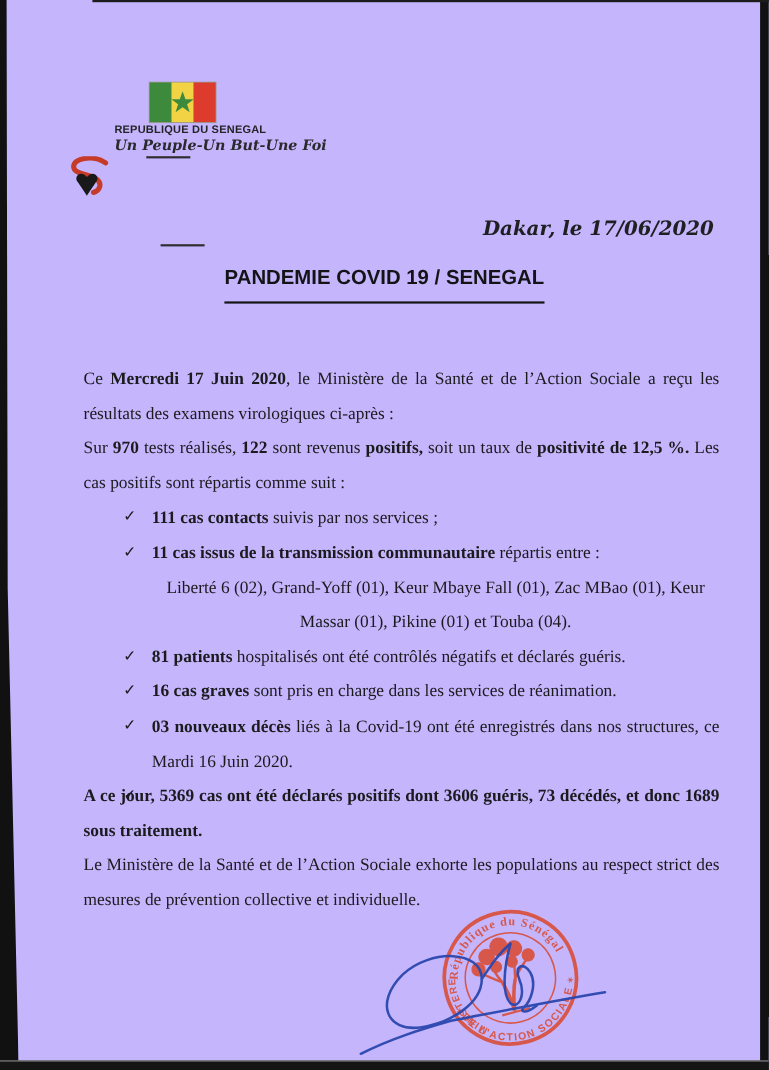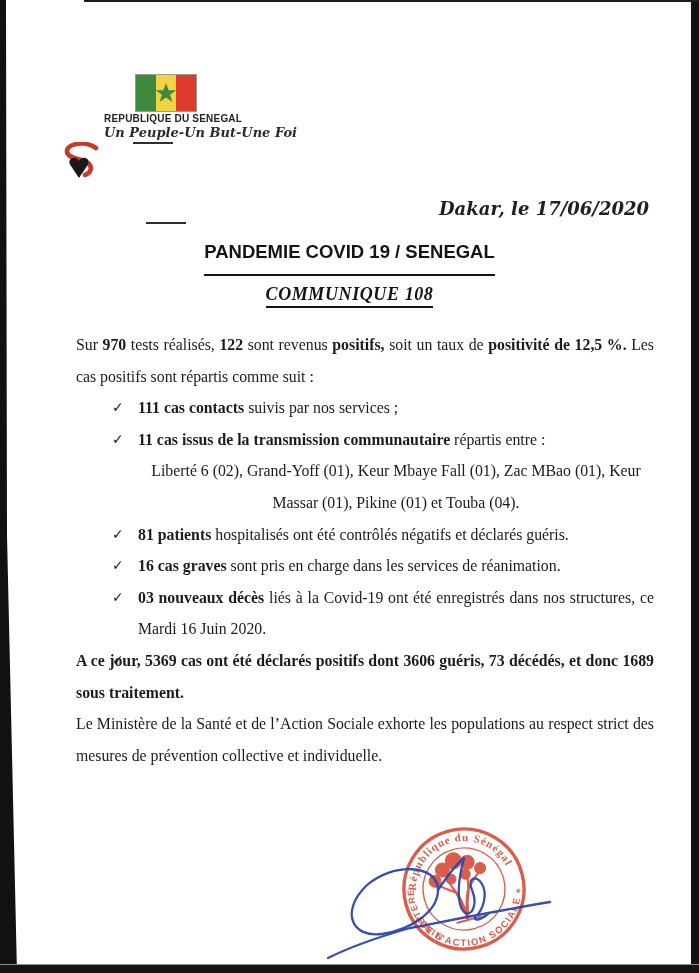--- a/index.html
+++ b/index.html
@@ -1,17 +1,17 @@
 <!DOCTYPE html>
 <html><head>
 <meta charset="utf-8">
 <style>
   html,body{margin:0;padding:0;background:#e8e8e8;}
   .page{
-    position:relative;width:699px;height:973px;background:#ffffff;
+    position:relative;width:699px;height:973px;background:#c4b5fd;
     overflow:hidden;font-family:"Liberation Serif",serif;color:#1b1b1d;
     margin:0 auto;
   }
   
   .edge-left{position:absolute;left:0;top:0;width:18px;height:100%;background:#111;
     clip-path:polygon(0 0,6px 0,7px 55%,17px 100%,0 100%);}
   .edge-right{position:absolute;right:0;top:0;width:8px;height:100%;background:#121212;}
   .edge-top{position:absolute;left:84px;right:0;top:0;height:2px;background:#1c1c1c;}
   .edge-bottom{position:absolute;left:0;right:0;bottom:0;height:8px;background:#151515;border-top:1px solid #8f8f8f;}
 
@@ -86,25 +86,23 @@
     <path d="M38 6 C 26 -2 8 2 9 10 C 10 17 24 16 30 21 C 35 25 33 31 27 33" fill="none" stroke="#c63a28" stroke-width="4.6" stroke-linecap="round"></path>
     <path d="M13 24 C 8 18 16 12 21 19 C 26 12 34 18 29 24 C 25 30 21 36 21 36 C 21 36 17 30 13 24 Z" fill="#191919"></path>
   </svg>
   <div class="dateline">Dakar, le 17/06/2020</div>
 
   <div class="rule rule-2"></div>
 
   <div class="title-wrap">
     <span class="doc-title">PANDEMIE COVID 19 / SENEGAL</span>
   </div>
-  <div class="subtitle-wrap">
-    <span class="doc-subtitle">COMMUNIQUE 108</span>
-  </div>
 
   <div class="body">
+    <p><span>Ce </span><b class="bold">Mercredi 17 Juin 2020</b><span>, le Ministère de la Santé et de l’Action Sociale a reçu les résultats des examens virologiques ci-après :</span></p>
     <p><span>Sur </span><b class="bold">970</b><span> tests réalisés, </span><b class="bold">122</b><span> sont revenus </span><b class="bold">positifs,</b><span> soit un taux de </span><b class="bold">positivité de 12,5 %.</b><span> Les cas positifs sont répartis comme suit :</span></p>
 
     <div class="bullet">
       <span class="check">✓</span>
       <b class="bold">111 cas contacts</b><span> suivis par nos services ;</span>
     </div>
     <div class="bullet">
       <span class="check">✓</span>
       <b class="bold">11 cas issus de la transmission communautaire</b><span> répartis entre :</span>
     </div>

